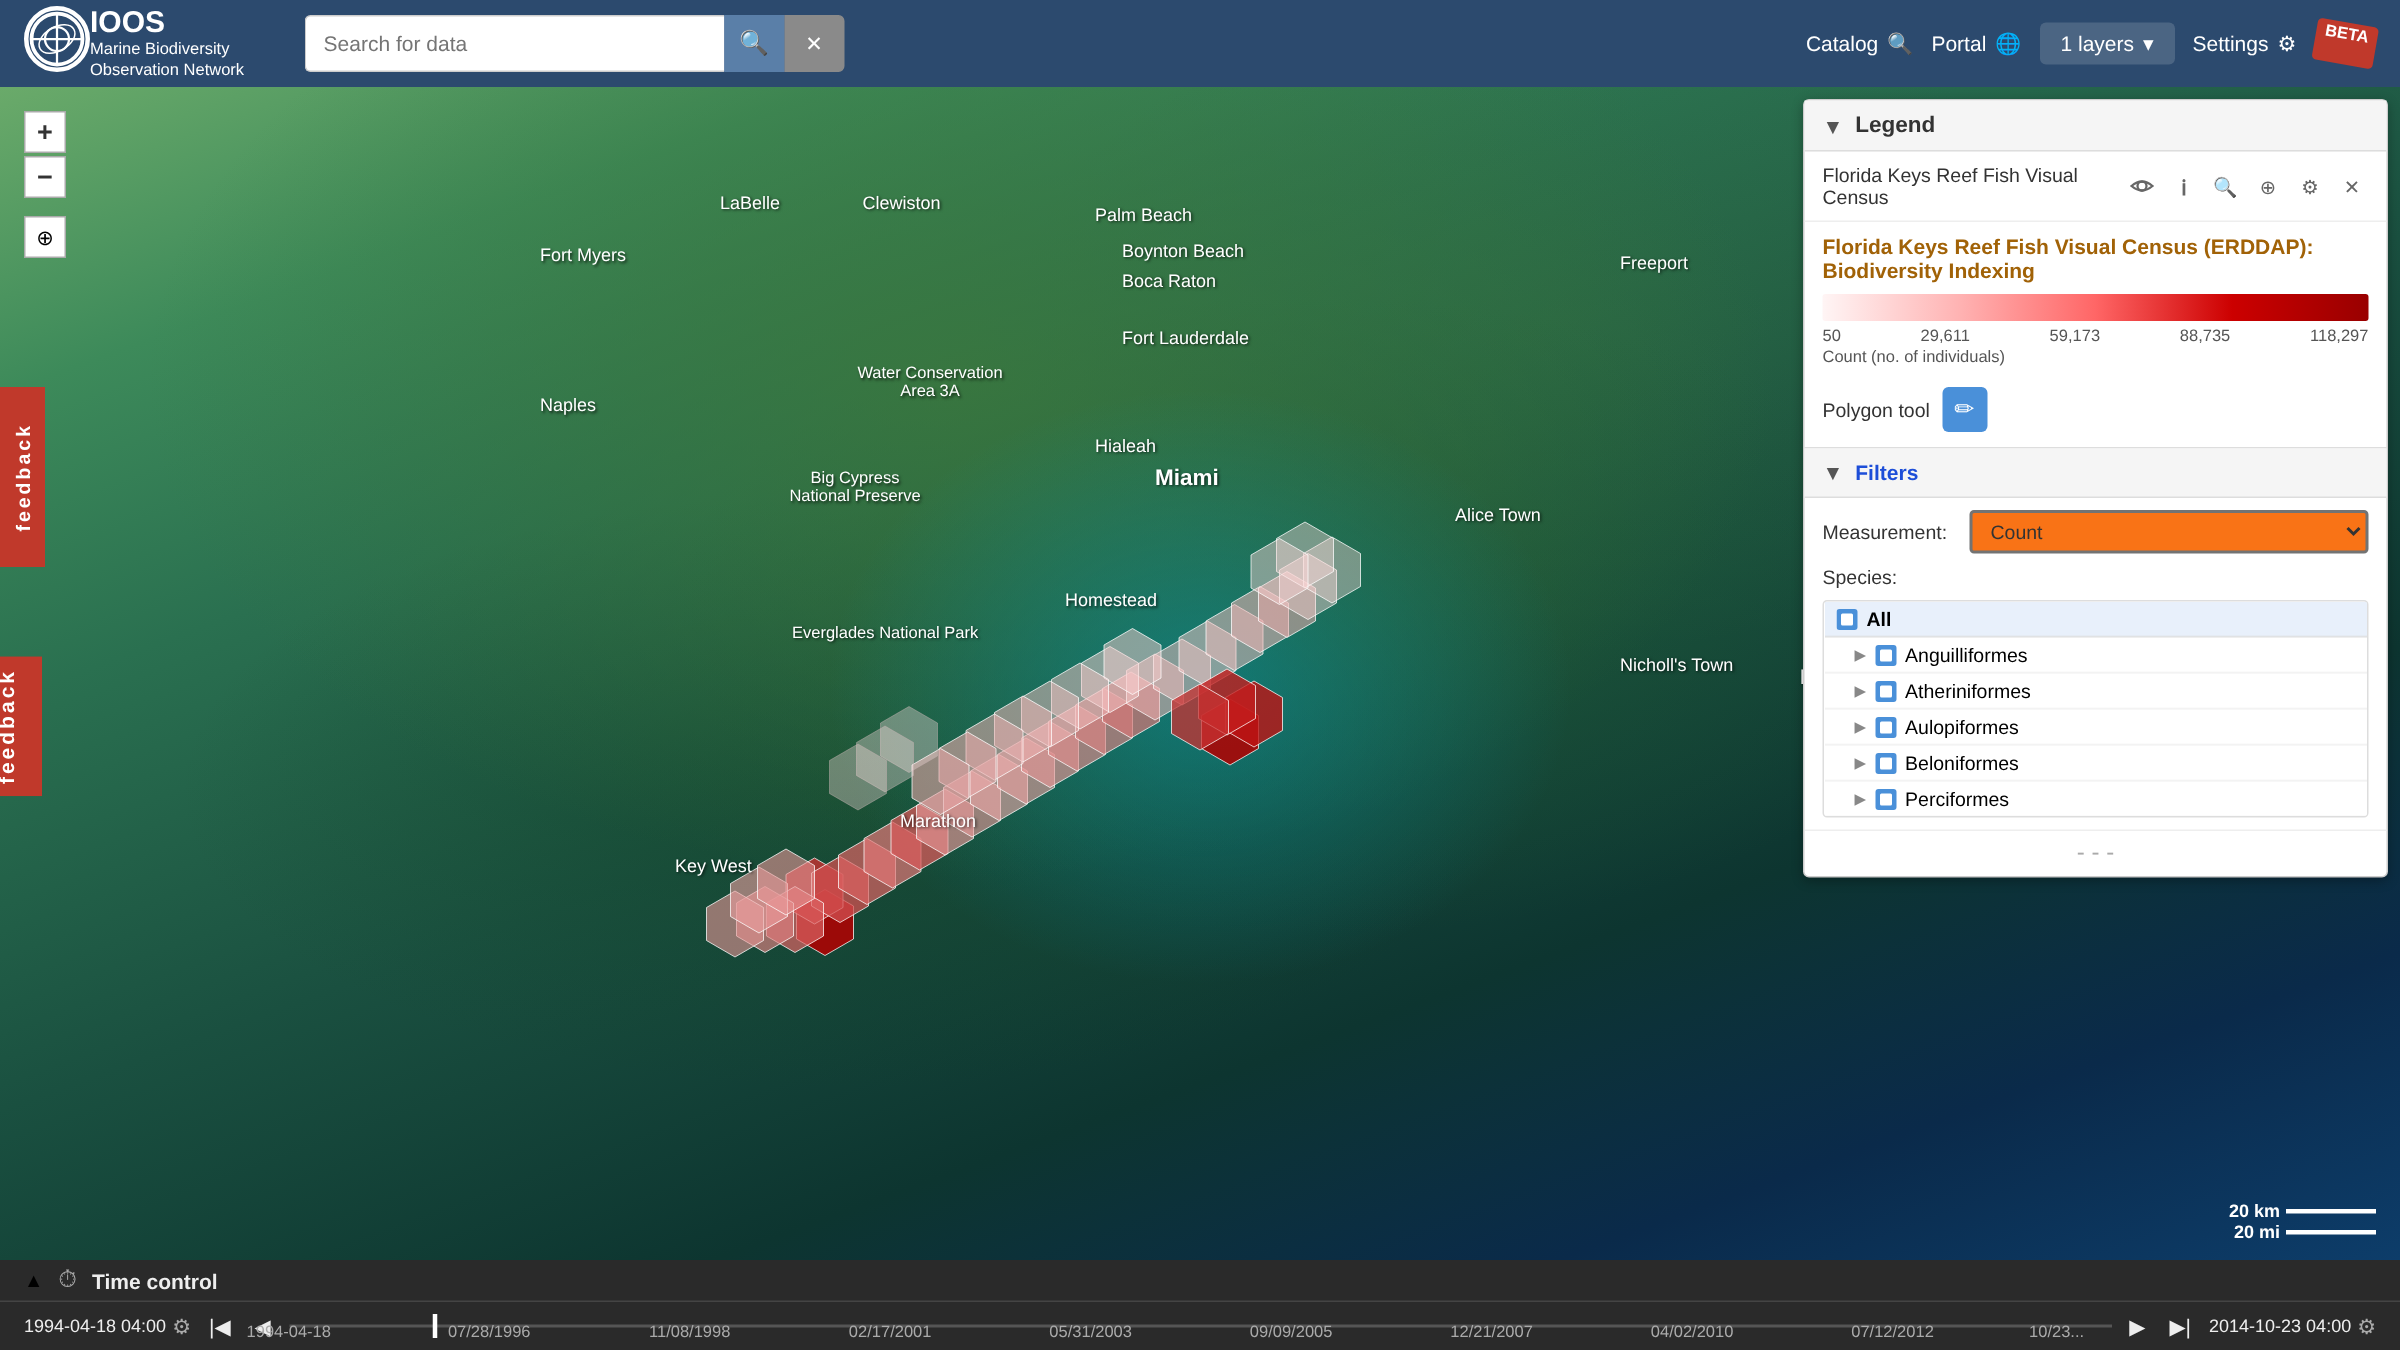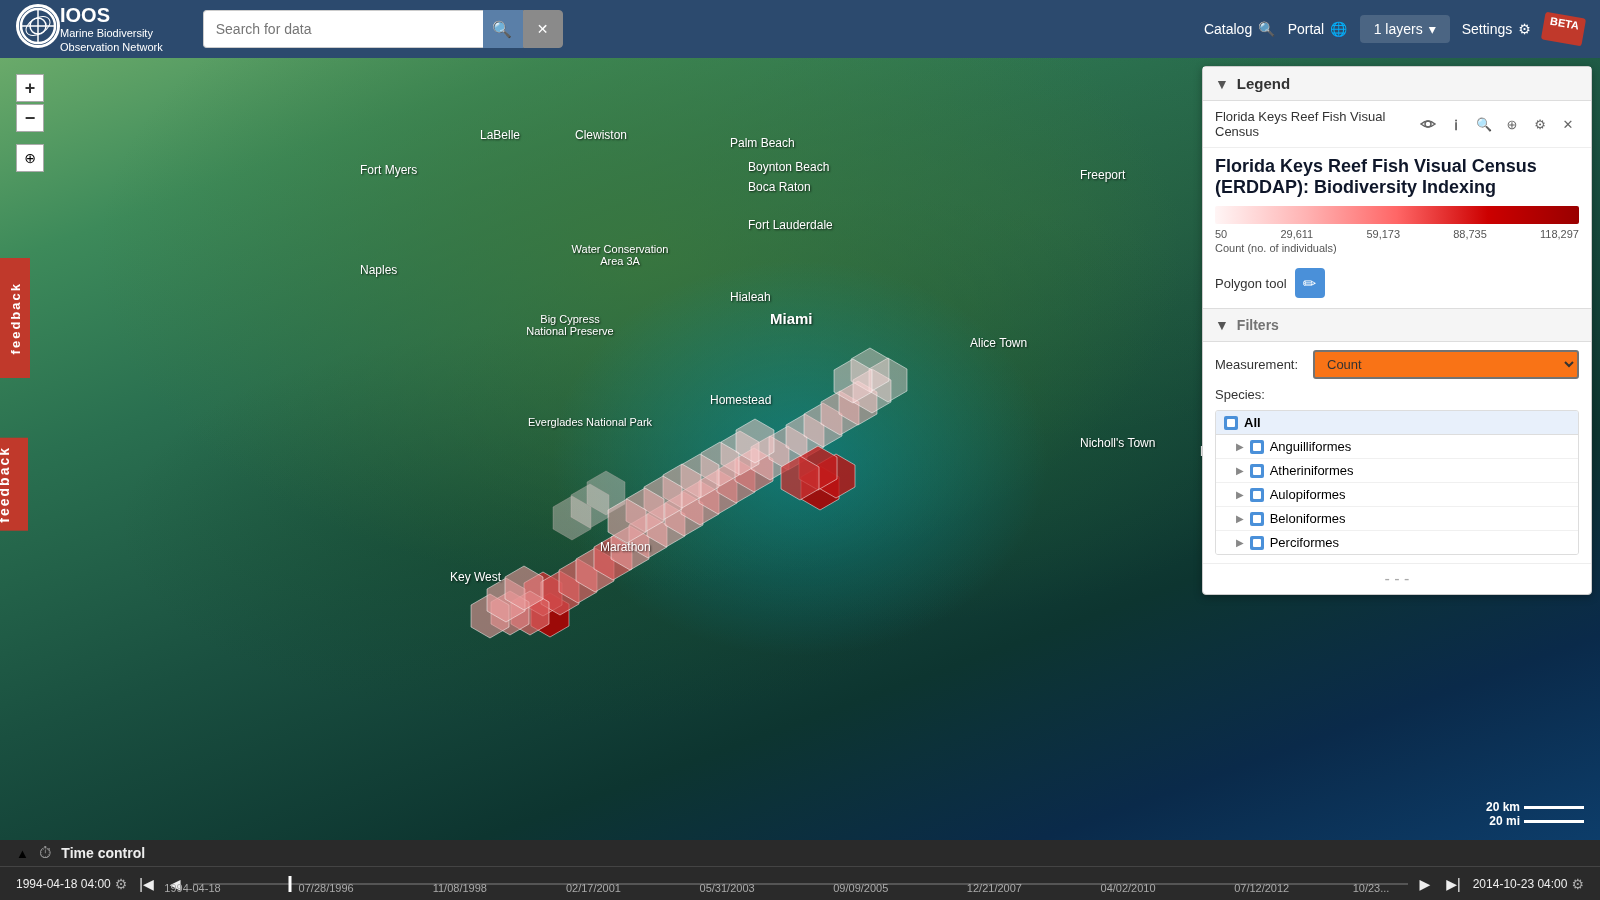--- a/index.html
+++ b/index.html
@@ -211,23 +211,23 @@
     .layer-icon-btn {
       width: 22px; height: 22px;
       display: flex; align-items: center; justify-content: center;
       cursor: pointer;
       color: #666;
       font-size: 13px;
     }
 
     #layer-title {
       padding: 8px 12px 4px;
-      font-size: 18px;
+      font-size: 14px;
       font-weight: bold;
-      color: #0f172a;
+      color: #a16207;
     }
 
     #colorbar-area {
       padding: 4px 12px 8px;
     }
     #colorbar {
       height: 18px;
       background: linear-gradient(to right, #fff5f5, #ffb3b3, #ff6666, #cc0000, #990000);
       border-radius: 2px;
       margin-bottom: 4px;
@@ -270,21 +270,21 @@
       display: flex;
       align-items: center;
       padding: 8px 12px;
       background: #f5f5f5;
       border-bottom: 1px solid #ddd;
       gap: 8px;
     }
     #filters-title {
       font-size: 14px;
       font-weight: bold;
-      color: #737373;
+      color: #1d4ed8;
     }
     #filters-body {
       padding: 8px 12px;
     }
     .filter-row {
       display: flex;
       align-items: center;
       margin-bottom: 8px;
       gap: 8px;
     }

